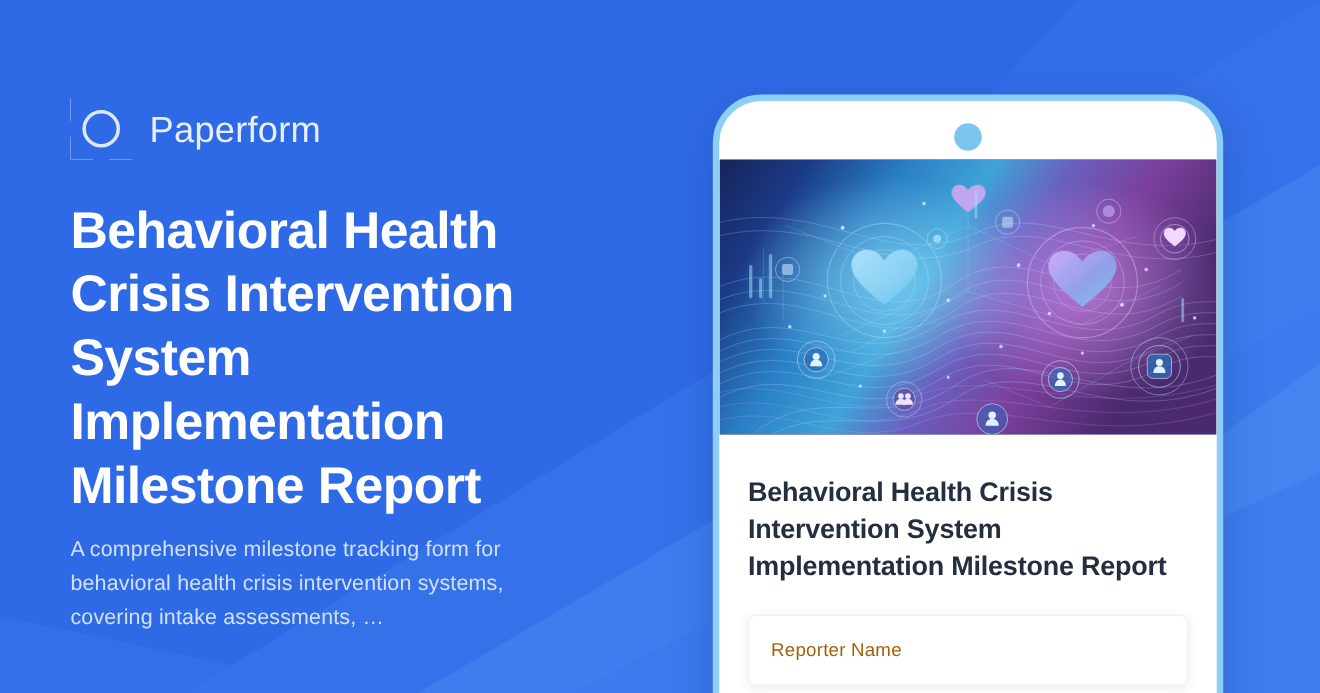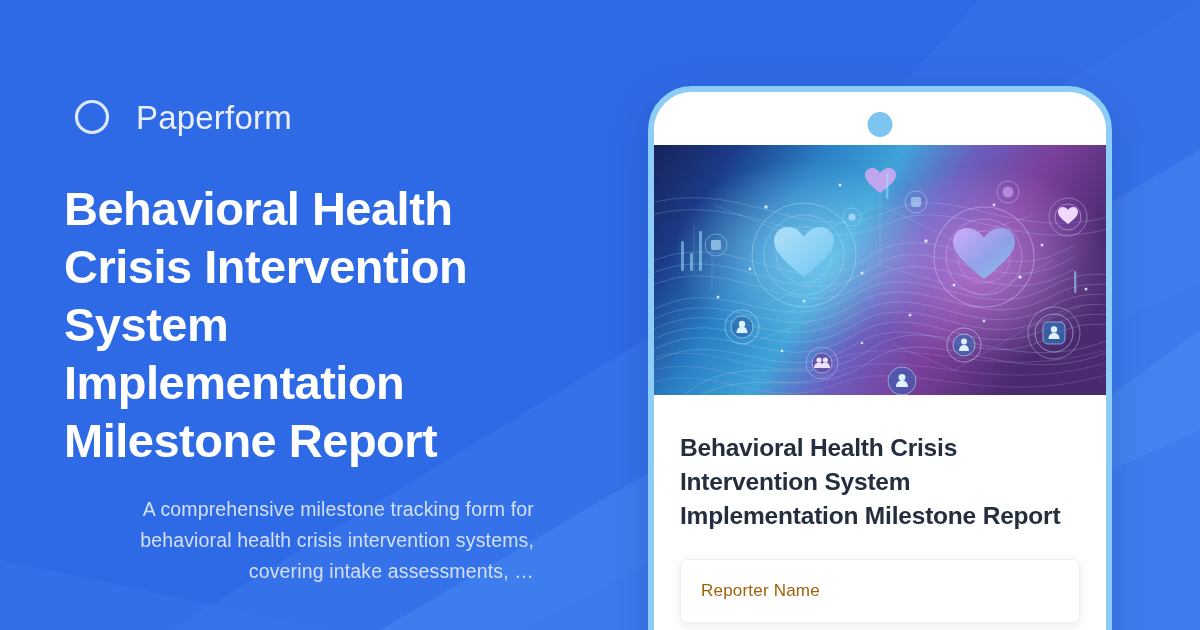--- a/index.html
+++ b/index.html
@@ -50,28 +50,27 @@
     margin-top:34px;
     font-size:47px;
     line-height:1.235;
     font-weight:700;
     color:#FFFFFF;
     letter-spacing:-0.5px;
     max-width:470px;
   }
 
   .subtitle {
-    margin-top:24px;
+    margin-top:14px;
     font-size:19.5px;
     line-height:1.58;
     font-weight:400;
     color:#D2E0FA;
     max-width:470px;
     letter-spacing:0.15px;
-    text-align:right;
   }
 
   
   .phone {
     position:absolute;
     left:648px; top:86px;
     width:464px; height:580px;
     border:6px solid #8ECDF5;
     border-top-left-radius:44px;
     border-top-right-radius:44px;

